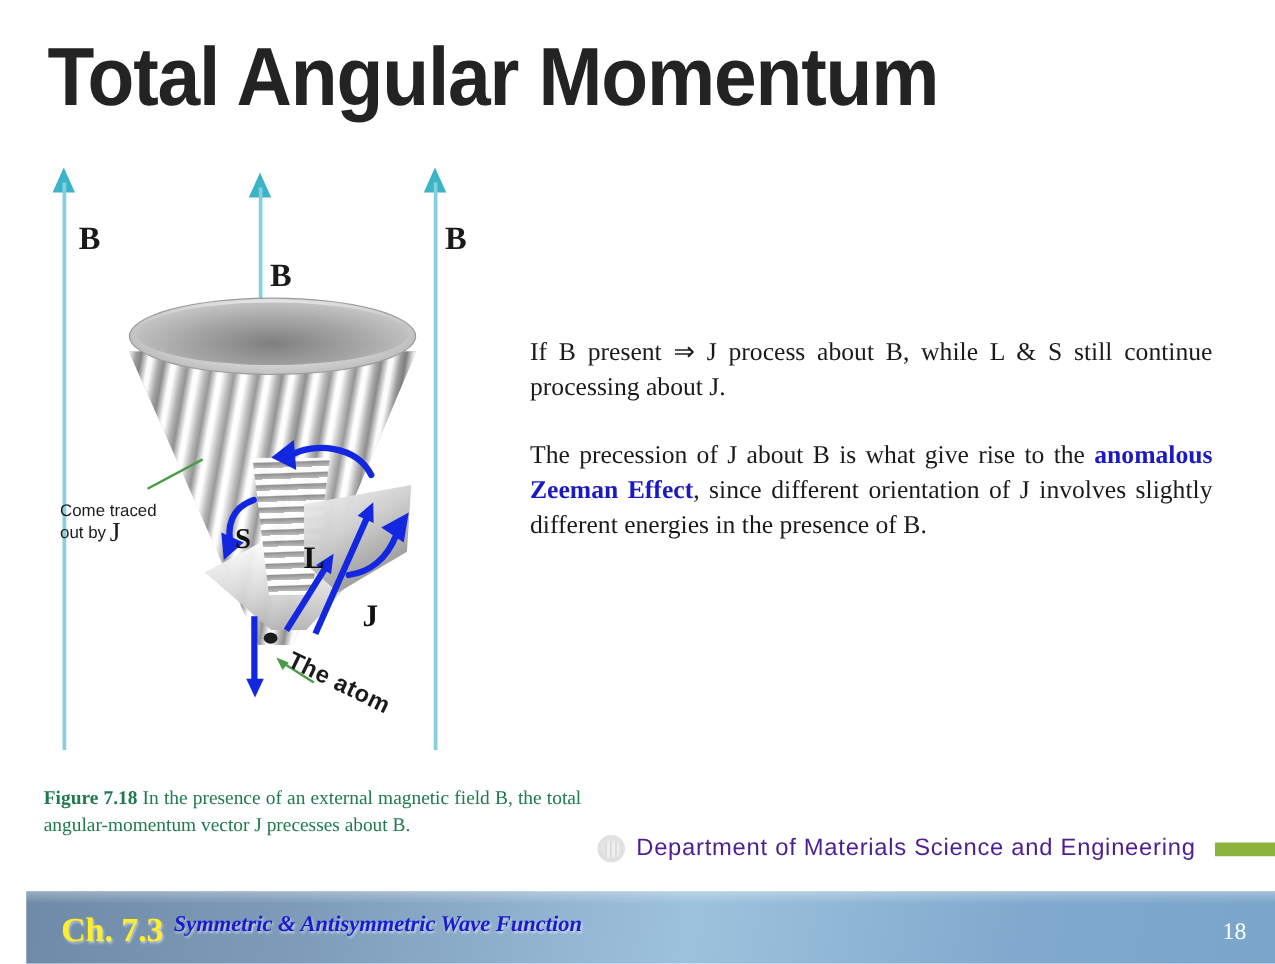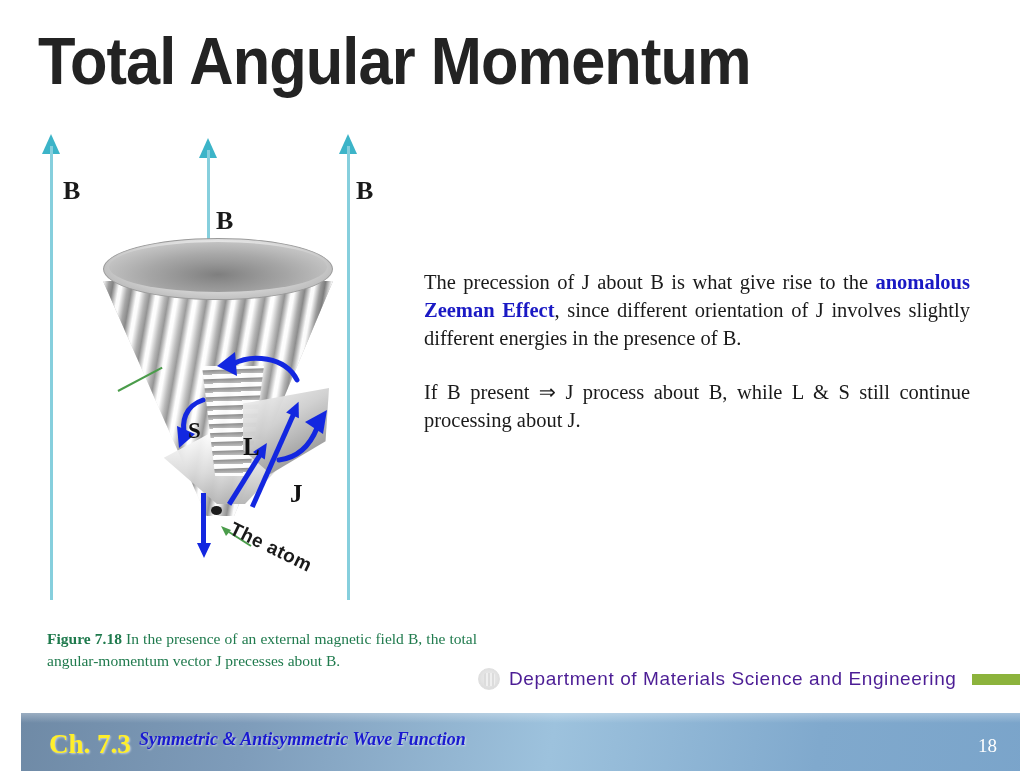--- a/index.html
+++ b/index.html
@@ -215,21 +215,20 @@
   
   #figure-caption {
     position: absolute;
     left: 35px; top: 628px;
     width: 430px;
     font-family: "Liberation Serif", serif;
     font-size: 15.5px;
     line-height: 22px;
     color: #1f7a4d;
     text-align: justify;
-    margin-left: 12px;
   }
   #figure-caption .cap-num { font-weight: bold; }
 
   
   #dept-line {
     position: absolute;
     left: 478px; top: 668px;
     display: flex;
     align-items: center;
     gap: 9px;
@@ -362,32 +361,36 @@
   </svg>
   <svg class="curve-arrow" style="left:245px; top:280px;" width="60" height="58" viewBox="0 0 60 58">
     <path d="M6,52 C22,50 36,40 44,20" stroke="#1327e0" stroke-width="5" fill="none" stroke-linecap="round"></path>
     <polygon points="32,14 54,2 50,26" fill="#1327e0"></polygon>
   </svg>
 
   <div class="vec-label" style="left:262px; top:352px; font-size:25px;">J</div>
   <div class="vec-label" style="left:160px; top:290px;">S</div>
   <div class="vec-label" style="left:215px; top:305px; font-size:25px;">L</div>
 
+  <div id="trace-note">
+    <span>Come traced</span><br>
+    <span>out by</span><span class="big-j">J</span>
+  </div>
   <div class="green-leader" style="left:90px; top:262px; width:50px; transform: rotate(-28deg);"></div>
 
   <svg style="position:absolute; left:193px; top:398px;" width="34" height="24" viewBox="0 0 34 24">
     <line x1="30" y1="20" x2="8" y2="6" stroke="#4a9c4a" stroke-width="2"></line>
     <polygon points="0,0 10,4 5,10" fill="#4a9c4a"></polygon>
   </svg>
   <div id="atom-note" style="top:390px; left:208px;">The atom</div>
 </div>
 
 <div id="body-text">
+  <p>If B present ⇒ J process about B, while L &amp; S still continue processing about J.</p>
   <p><span>The precession of J about B is what give rise to the </span><span class="hl-blue">anomalous Zeeman Effect</span><span>, since different orientation of J involves slightly different energies in the presence of B.</span></p>
-  <p>If B present ⇒ J process about B, while L &amp; S still continue processing about J.</p>
 </div>
 
 <div id="figure-caption">
   <span class="cap-num">Figure 7.18</span><span> In the presence of an external magnetic field B, the total angular-momentum vector J precesses about B.</span>
 </div>
 
 <div id="dept-line">
   <div id="dept-seal"></div>
   <div id="dept-name">Department of Materials Science and Engineering</div>
   <div id="dept-bar"></div>

